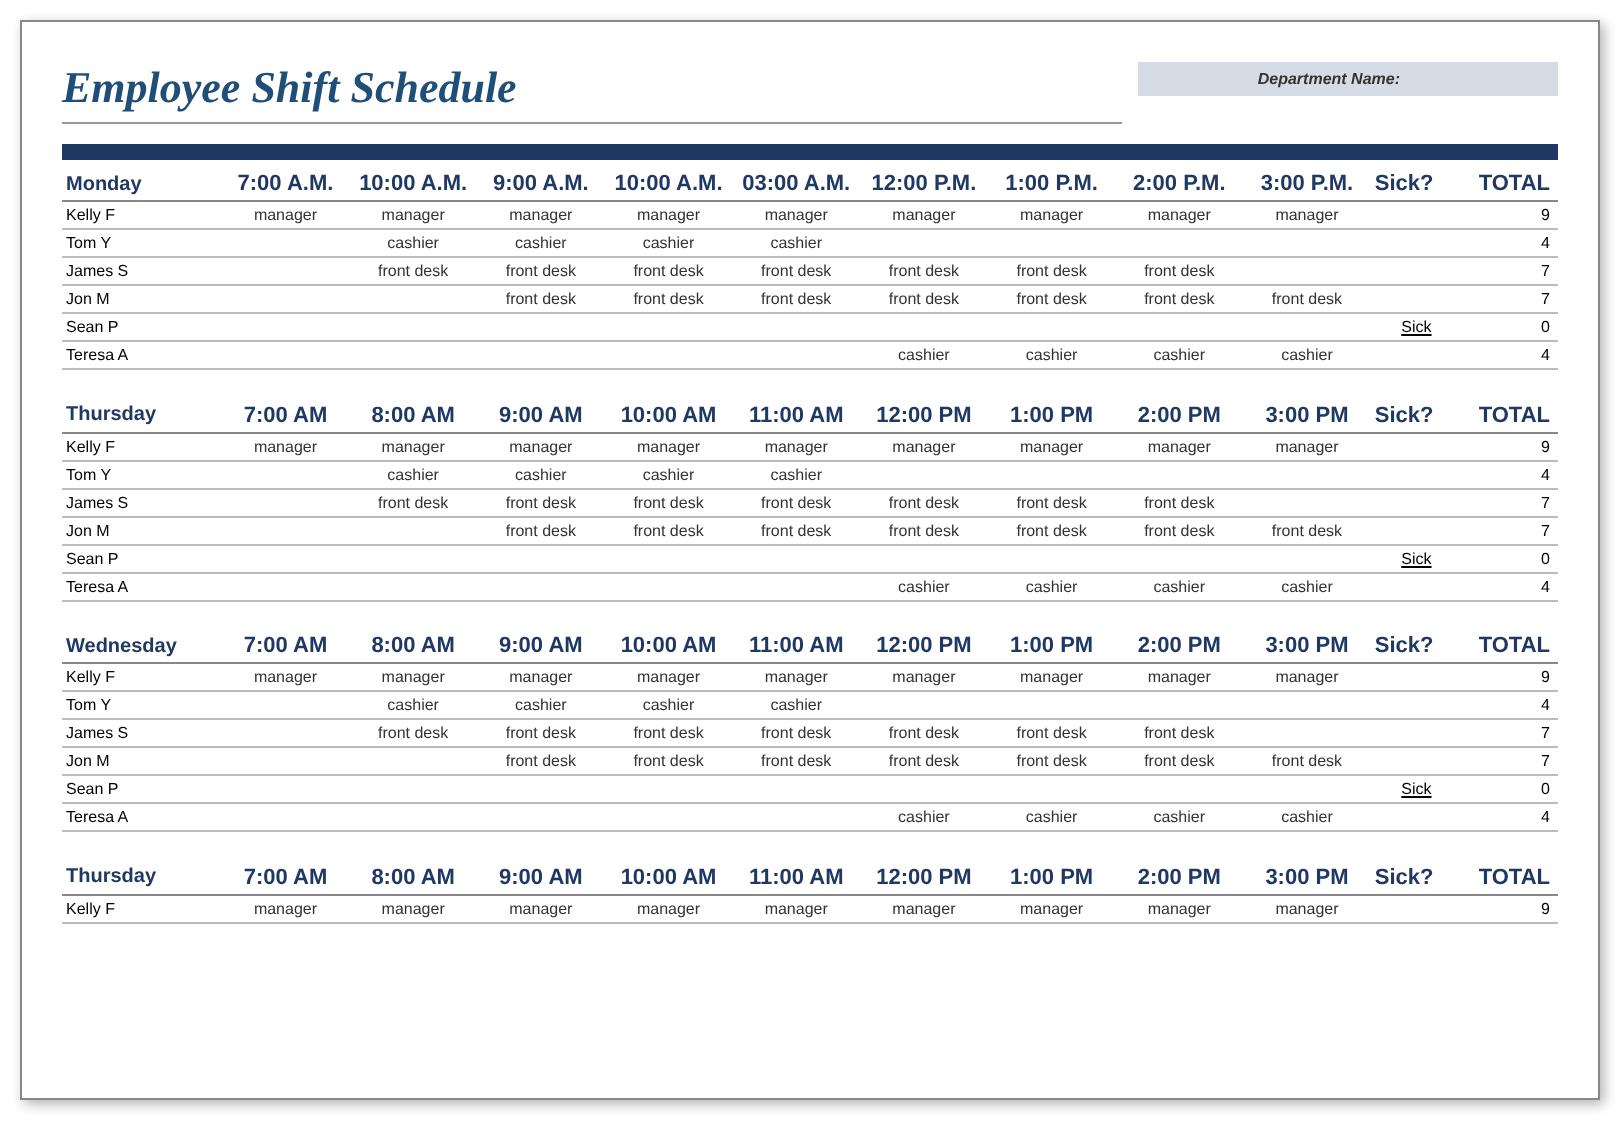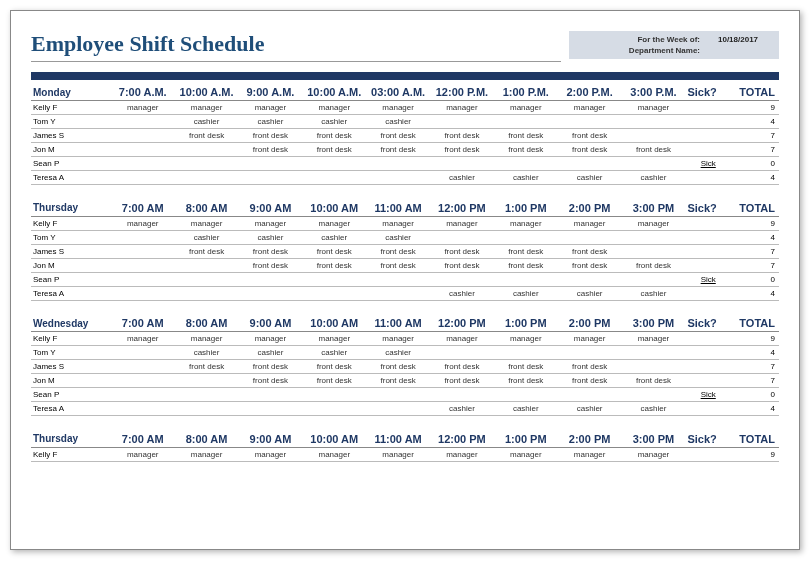--- a/index.html
+++ b/index.html
@@ -15,20 +15,21 @@
     background: #fff;
     box-shadow: 2px 2px 6px rgba(0,0,0,0.3);
     border: 1px solid #888;
     padding: 20px 20px 10px 20px;
     overflow: hidden;
   }
   .header-row {
     display: flex;
     justify-content: space-between;
     align-items: flex-start;
+    font-style: italic;
   }
   .title {
     font-family: Georgia, 'Times New Roman', serif;
     font-size: 22px;
     font-weight: bold;
     color: #1f4e79;
     border-bottom: 1px solid #999;
     padding-bottom: 4px;
     flex: 1;
   }
@@ -81,24 +82,20 @@
   .day-gap { height: 8px; border: none;}
   .day-gap td { border: none;}
 </style>
 </head>
 <body>
 
 <div class="page">
   <div class="header-row">
     <div class="title">Employee Shift Schedule</div>
     <div class="meta-box">
-      <div class="meta-row">
-        <span class="meta-label">For the Week of:</span>
-        <span class="meta-value">10/18/2017</span>
-      </div>
       <div class="meta-row">
         <span class="meta-label">Department Name:</span>
         <span class="meta-value"></span>
       </div>
     </div>
   </div>
   <div class="bar"></div>
 
   <table>
       <tbody id="schedule-body">

